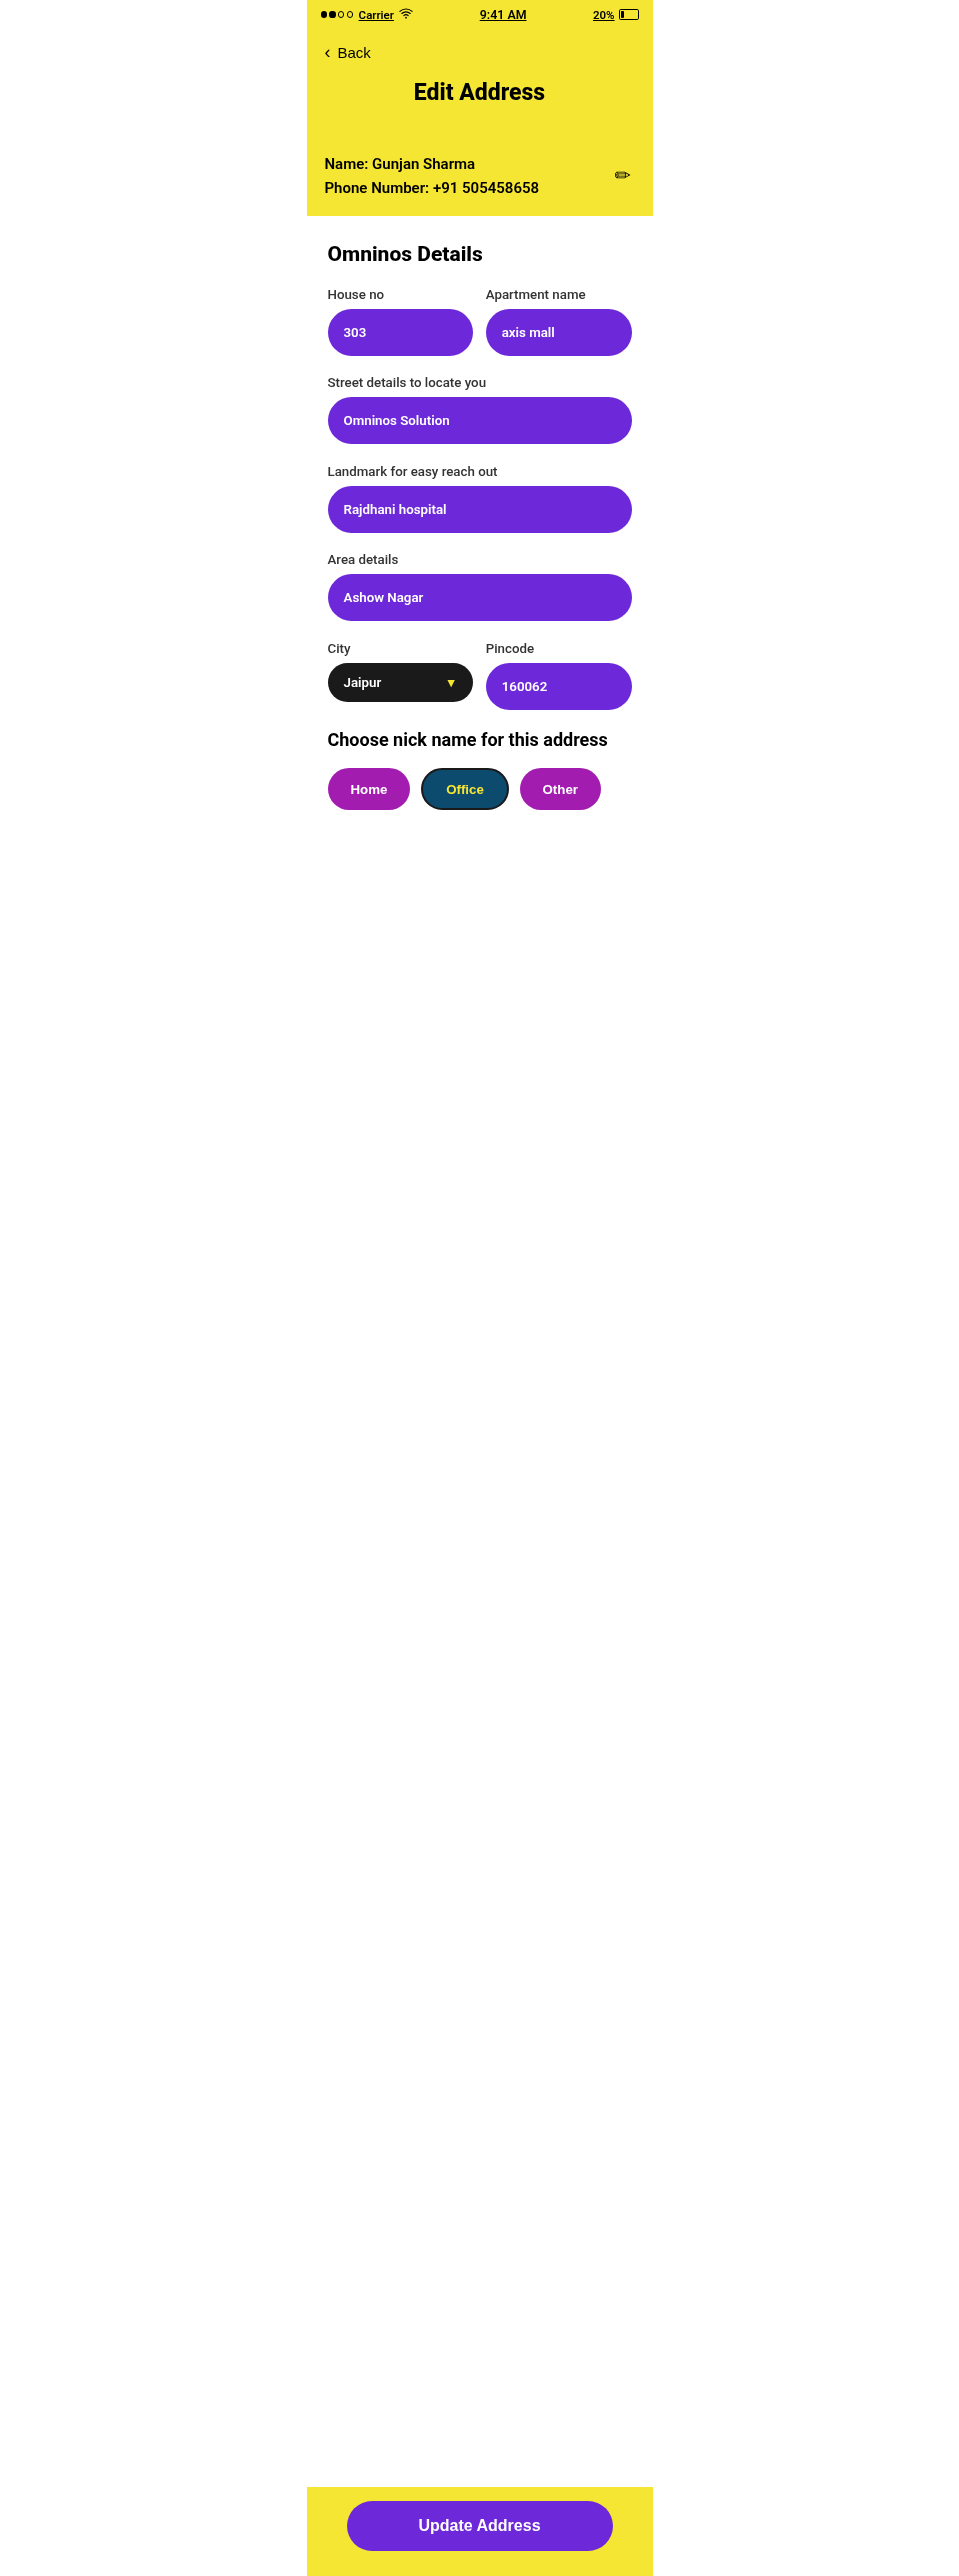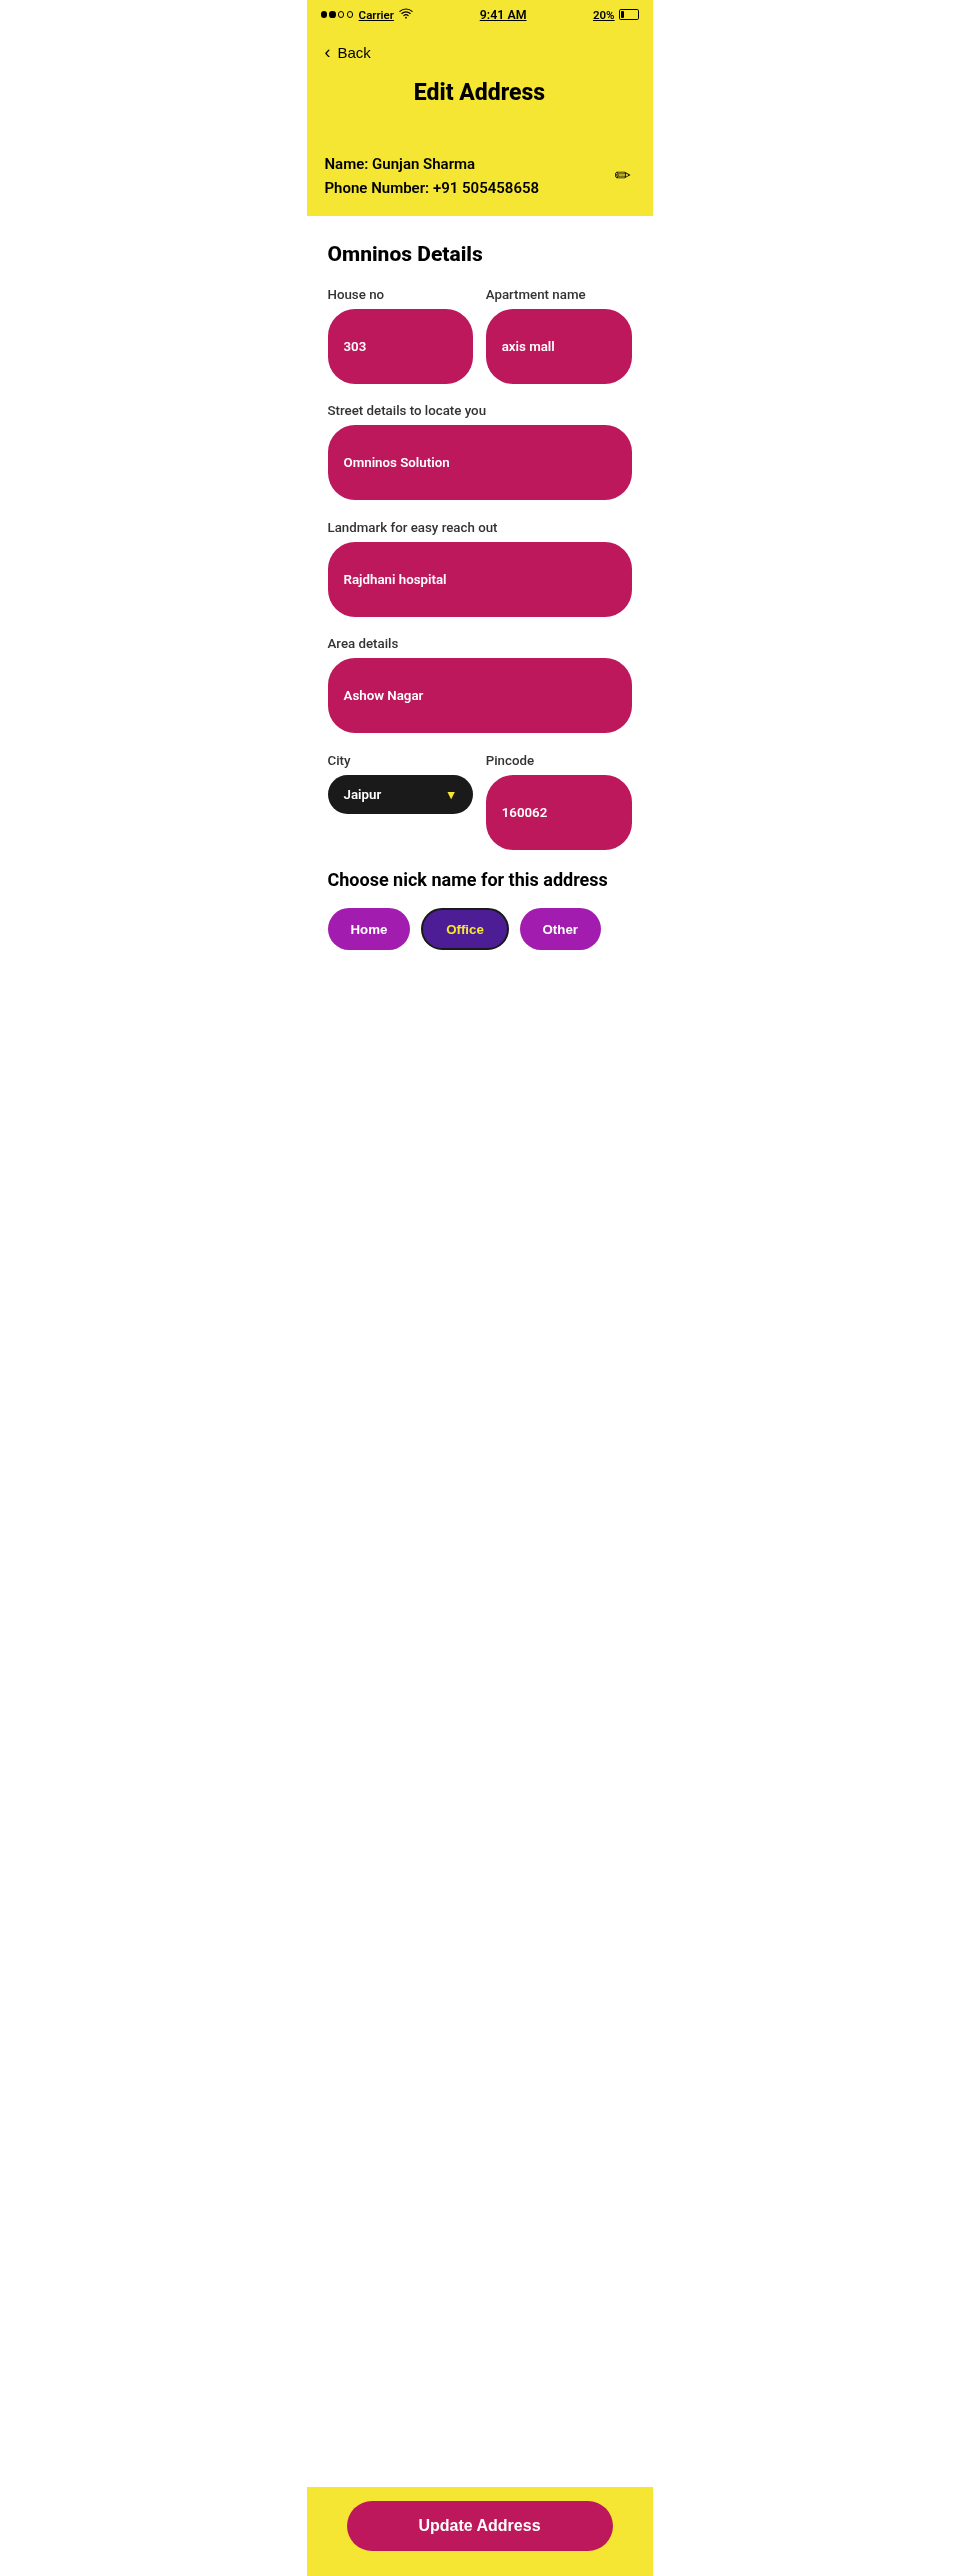--- a/index.html
+++ b/index.html
@@ -188,25 +188,25 @@
 
     .field-label {
       font-size: 13.3px;
       font-weight: 500;
       color: #333;
       margin-bottom: 7px;
       display: block;
     }
 
     .field-input {
-      background: #be185d;
+      background: #6d28d9;
       color: #fff;
       border: none;
       border-radius: 27px;
-      padding: 30px 16px;
+      padding: 16px 16px;
       font-size: 13.3px;
       font-weight: 600;
       width: 100%;
       outline: none;
       cursor: pointer;
       display: flex;
       align-items: center;
     }
 
     .field-input.full-width {
@@ -256,40 +256,40 @@
       border: none;
       border-radius: 27px;
       padding: 11.5px 23px;
       font-size: 13.3px;
       font-weight: 600;
       cursor: pointer;
       outline: none;
     }
 
     .nickname-btn.active {
-      background: #4c1d95;
+      background: #0c4a6e;
       color: #f5e633;
       border: 2.2px solid #1a1a1a;
     }
 
     
     .bottom-bar {
       position: fixed;
       bottom: 0;
       left: 50%;
       transform: translateX(-50%);
       width: 346px;
       background: #f5e633;
       padding: 14px 27px 25px;
       display: flex;
       justify-content: center;
     }
 
     .update-btn {
-      background: #be185d;
+      background: #6d28d9;
       color: #fff;
       border: none;
       border-radius: 36px;
       padding: 16px 36px;
       font-size: 16px;
       font-weight: 700;
       cursor: pointer;
       width: 100%;
       max-width: 266px;
       outline: none;

